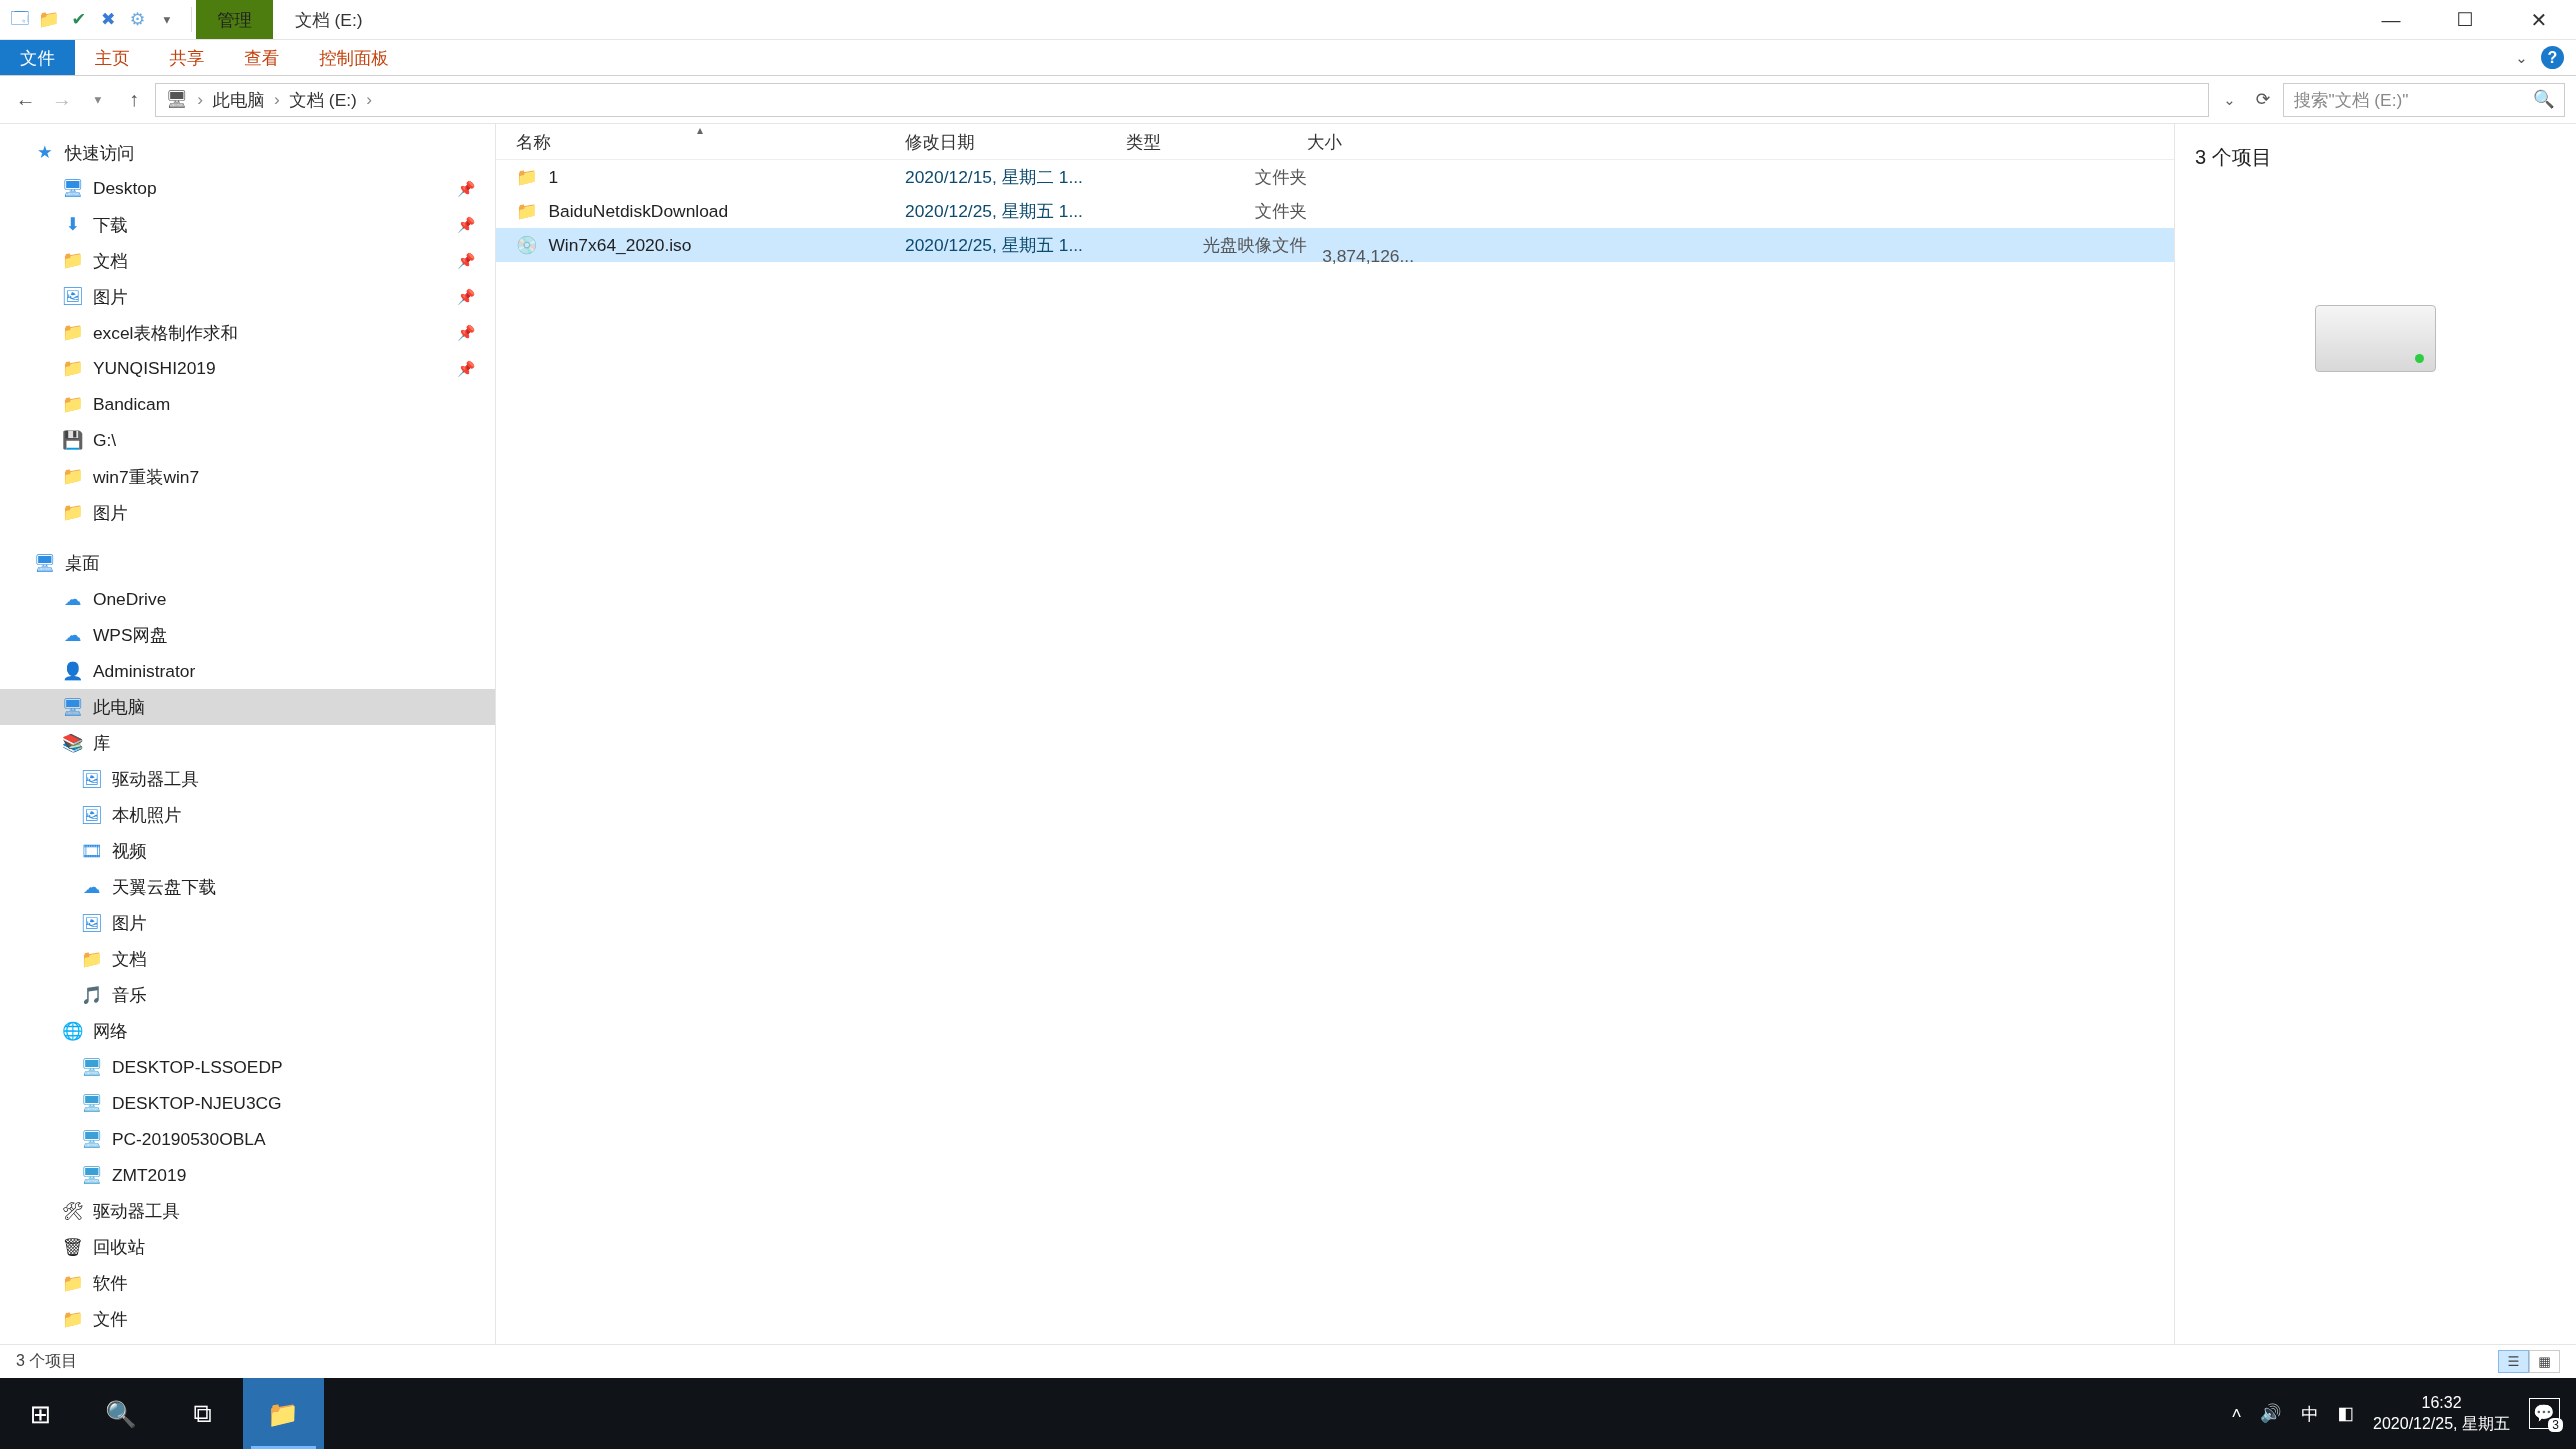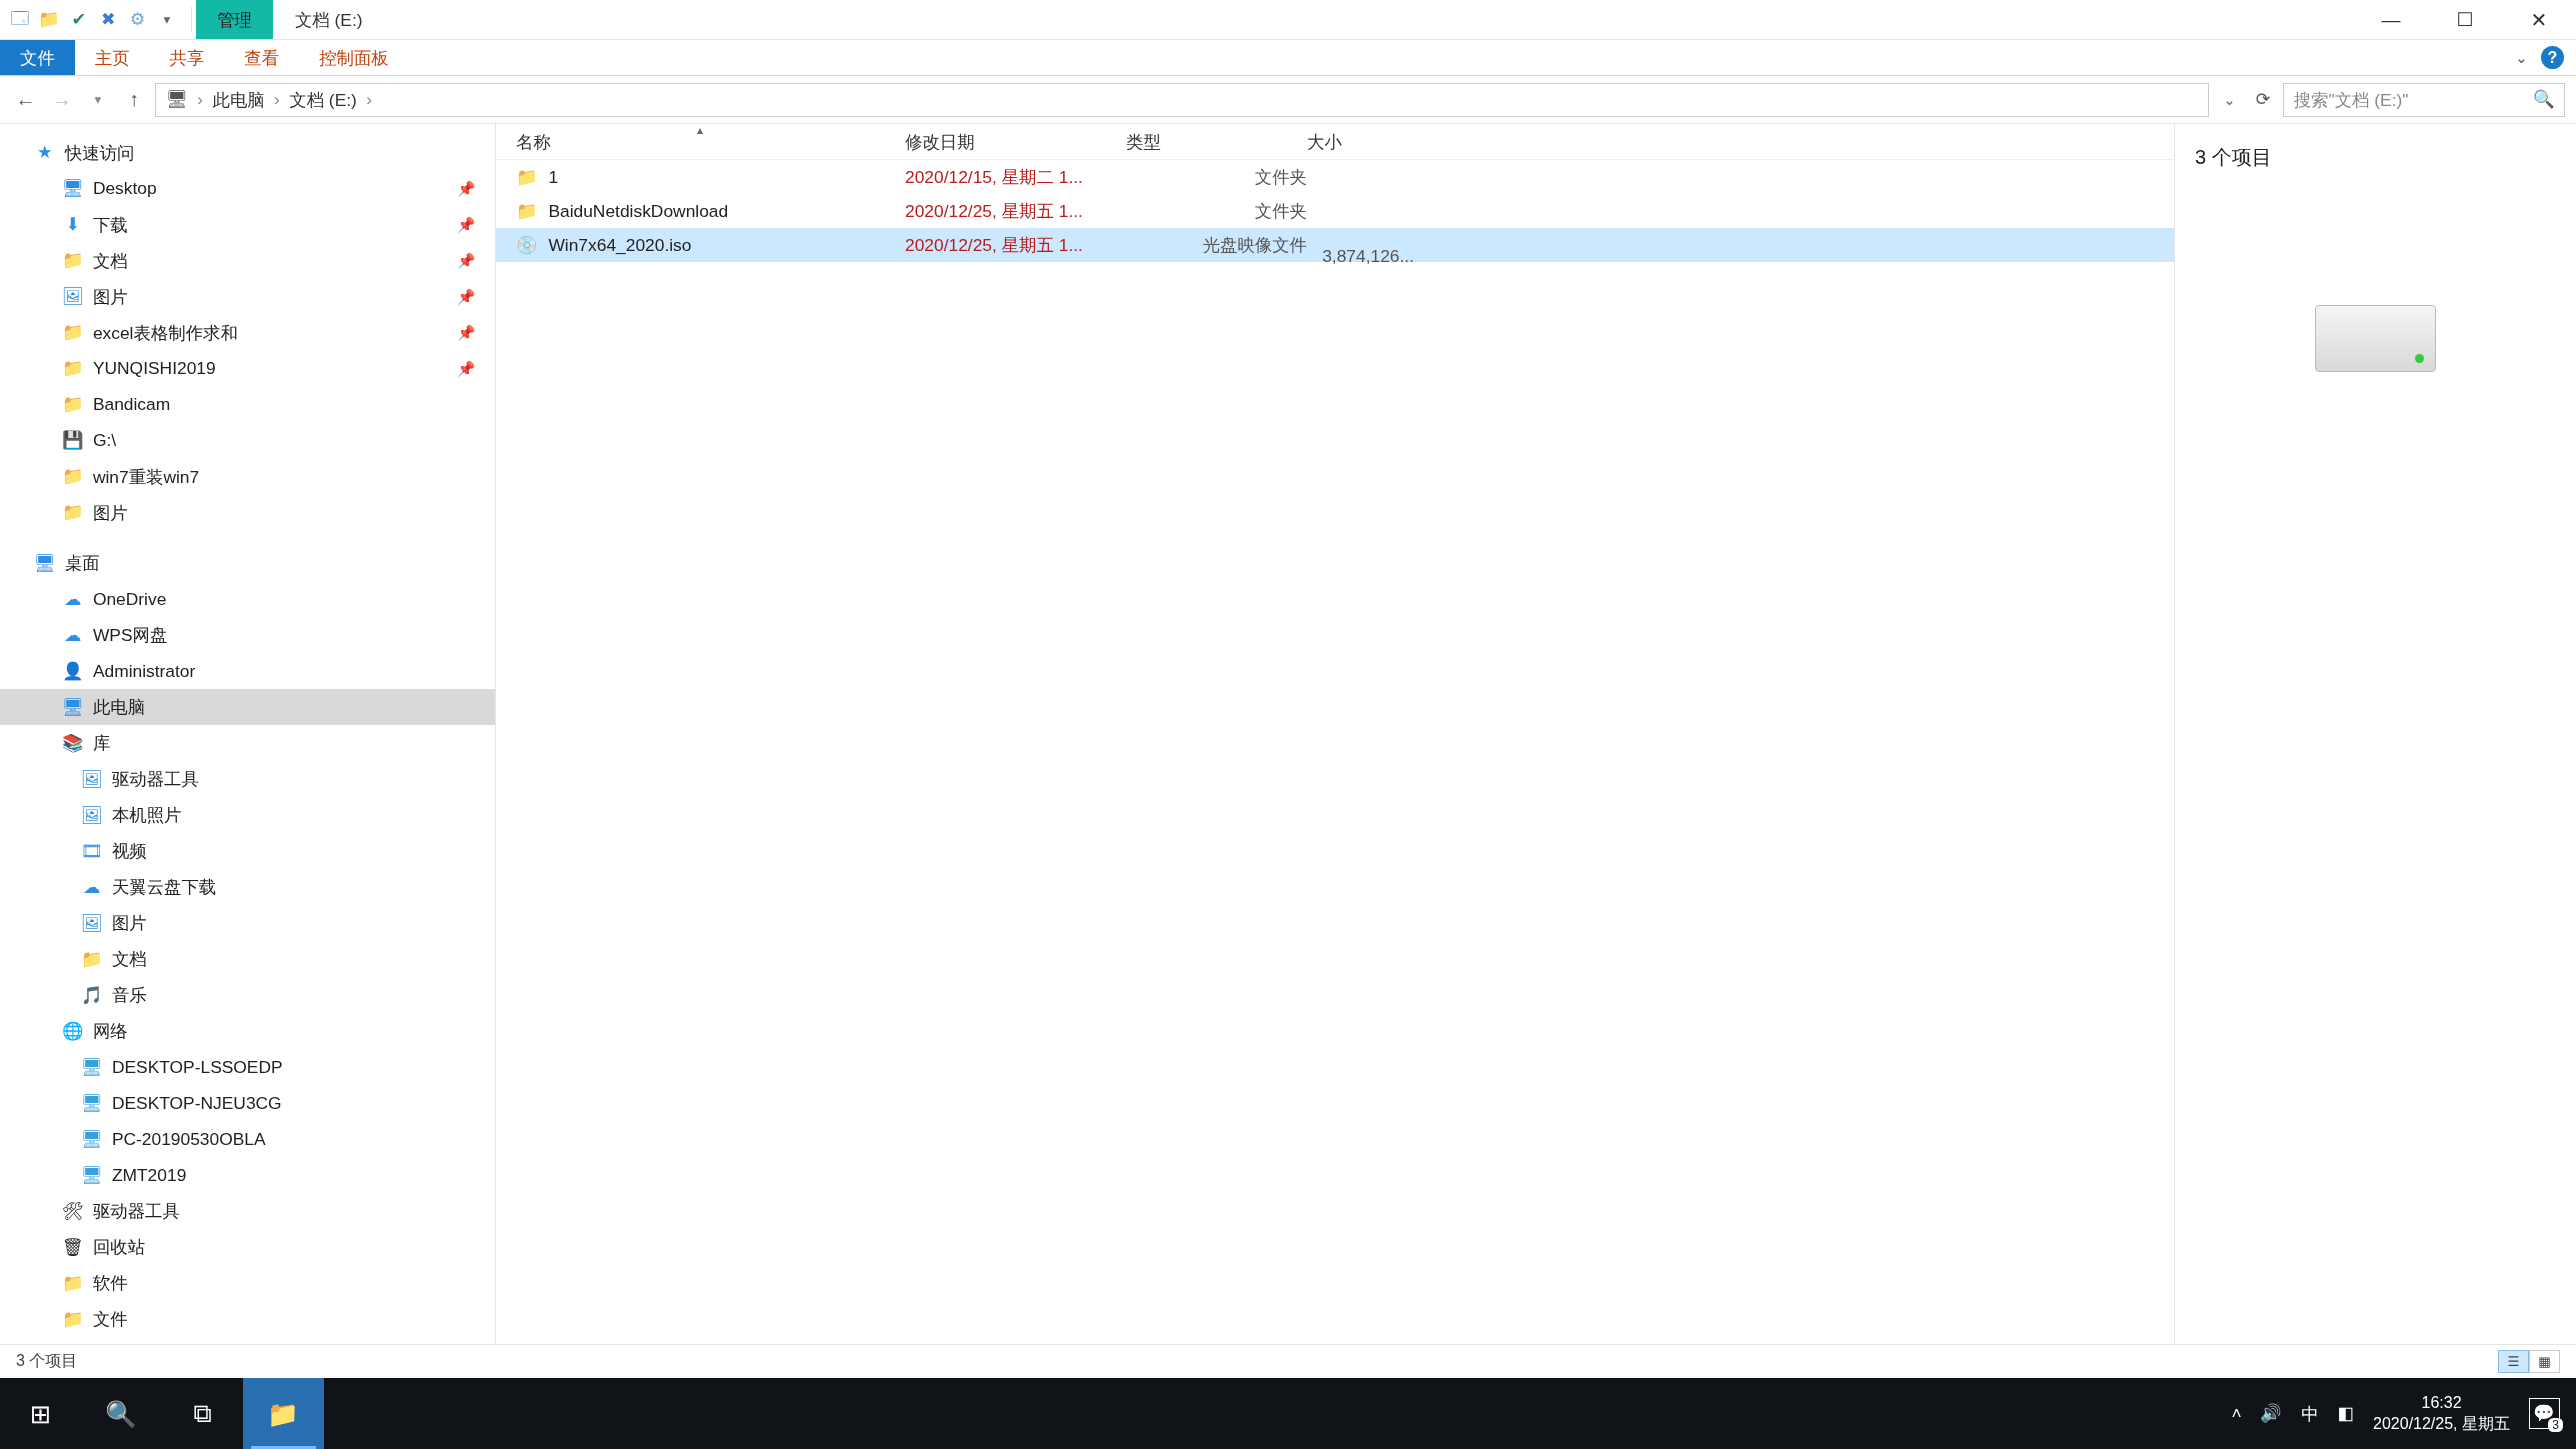--- a/index.html
+++ b/index.html
@@ -4,21 +4,21 @@
 <style>
 * { margin: 0; padding: 0; box-sizing: border-box; font-family: "Microsoft YaHei", "Segoe UI", sans-serif; }
 html, body { width: 2576px; height: 1449px; overflow: hidden; background: #fff; }
 
 
 .titlebar { height: 40px; background: #fff; display: flex; align-items: stretch; border-bottom: 0.7px solid #e5e5e5; position: relative; }
 .qat { display: flex; align-items: center; gap: 5.4px; padding: 0 8px; }
 .qat .qbtn { width: 24px; height: 24px; display: flex; align-items: center; justify-content: center; font-size: 17.4px; }
 .title-tabs { display: flex; align-items: stretch; }
 .title-tabs .tab { padding: 0 21.5px; display: flex; align-items: center; font-size: 17.4px; color: #333; }
-.title-tabs .tab.contextual { background: #14b8a6; color: #222; }
+.title-tabs .tab.contextual { background: #4d7c0f; color: #222; }
 .win-controls { margin-left: auto; display: flex; }
 .win-controls .wbtn { width: 74px; display: flex; align-items: center; justify-content: center; font-size: 19px; color: #333; }
 .win-controls .wbtn.close { font-size: 20px; }
 
 
 .ribbon { height: 36px; background: #fff; display: flex; align-items: stretch; border-bottom: 0.7px solid #d0d0d0; position: relative; }
 .ribbon .rtab { padding: 0 20px; display: flex; align-items: center; font-size: 17.4px; color: #c2410c; }
 .ribbon .rtab.file { background: #1979ca; color: #fff; }
 .ribbon .help-area { margin-left: auto; display: flex; align-items: center; padding-right: 12px; gap: 13.4px; }
 .ribbon .caret { color: #555; font-size: 14.8px; }
@@ -50,21 +50,21 @@
 .columns { display: flex; height: 36px; align-items: center; font-size: 17.4px; color: #333; border-bottom: 0.7px solid #eee; padding-left: 20px; position: relative; }
 .col-name { width: 389px; display: flex; align-items: flex-start; gap: 6.7px; }
 .col-date { width: 221px; }
 .col-type { width: 181px; }
 .col-size { width: 134px; }
 .sort-caret { position: absolute; left: 201px; top: -1.3px; font-size: 12px; color: #666; }
 .row { display: flex; height: 34px; align-items: center; font-size: 17.4px; color: #222; padding-left: 20px; }
 .row.selected { background: #cce8ff; }
 .row .ricon { width: 23px; height: 23px; margin-right: 9.4px; display: flex; align-items: center; justify-content: center; }
 .row .cell-name { width: 389px; display: flex; align-items: center; }
-.row .cell-date { width: 221px; color: #b91c1c; }
+.row .cell-date { width: 221px; color: #0c4a6e; }
 .row .cell-type { width: 181px; color: #555; text-align: right; }
 .row .cell-size { width: 134px; color: #555; text-align: right; padding-right: 27px; margin-top: 23px; }
 
 .preview { width: 402px; border-left: 0.7px solid #e5e5e5; padding: 20px; }
 .preview .ptitle { font-size: 20px; color: #222; margin-bottom: 134px; }
 .drive-icon { width: 121px; height: 67px; background: linear-gradient(#f5f5f5,#d8d8d8); border: 0.7px solid #bbb; border-radius: 4px; margin: 0 auto; position: relative; }
 .drive-icon::after { content: ""; position: absolute; right: 10.7px; bottom: 8px; width: 9.4px; height: 9.4px; background: #2ecc40; border-radius: 50%; }
 
 
 .statusbar { height: 34px; border-top: 0.7px solid #e5e5e5; display: flex; align-items: center; padding: 0 16px; font-size: 16px; color: #444; }

